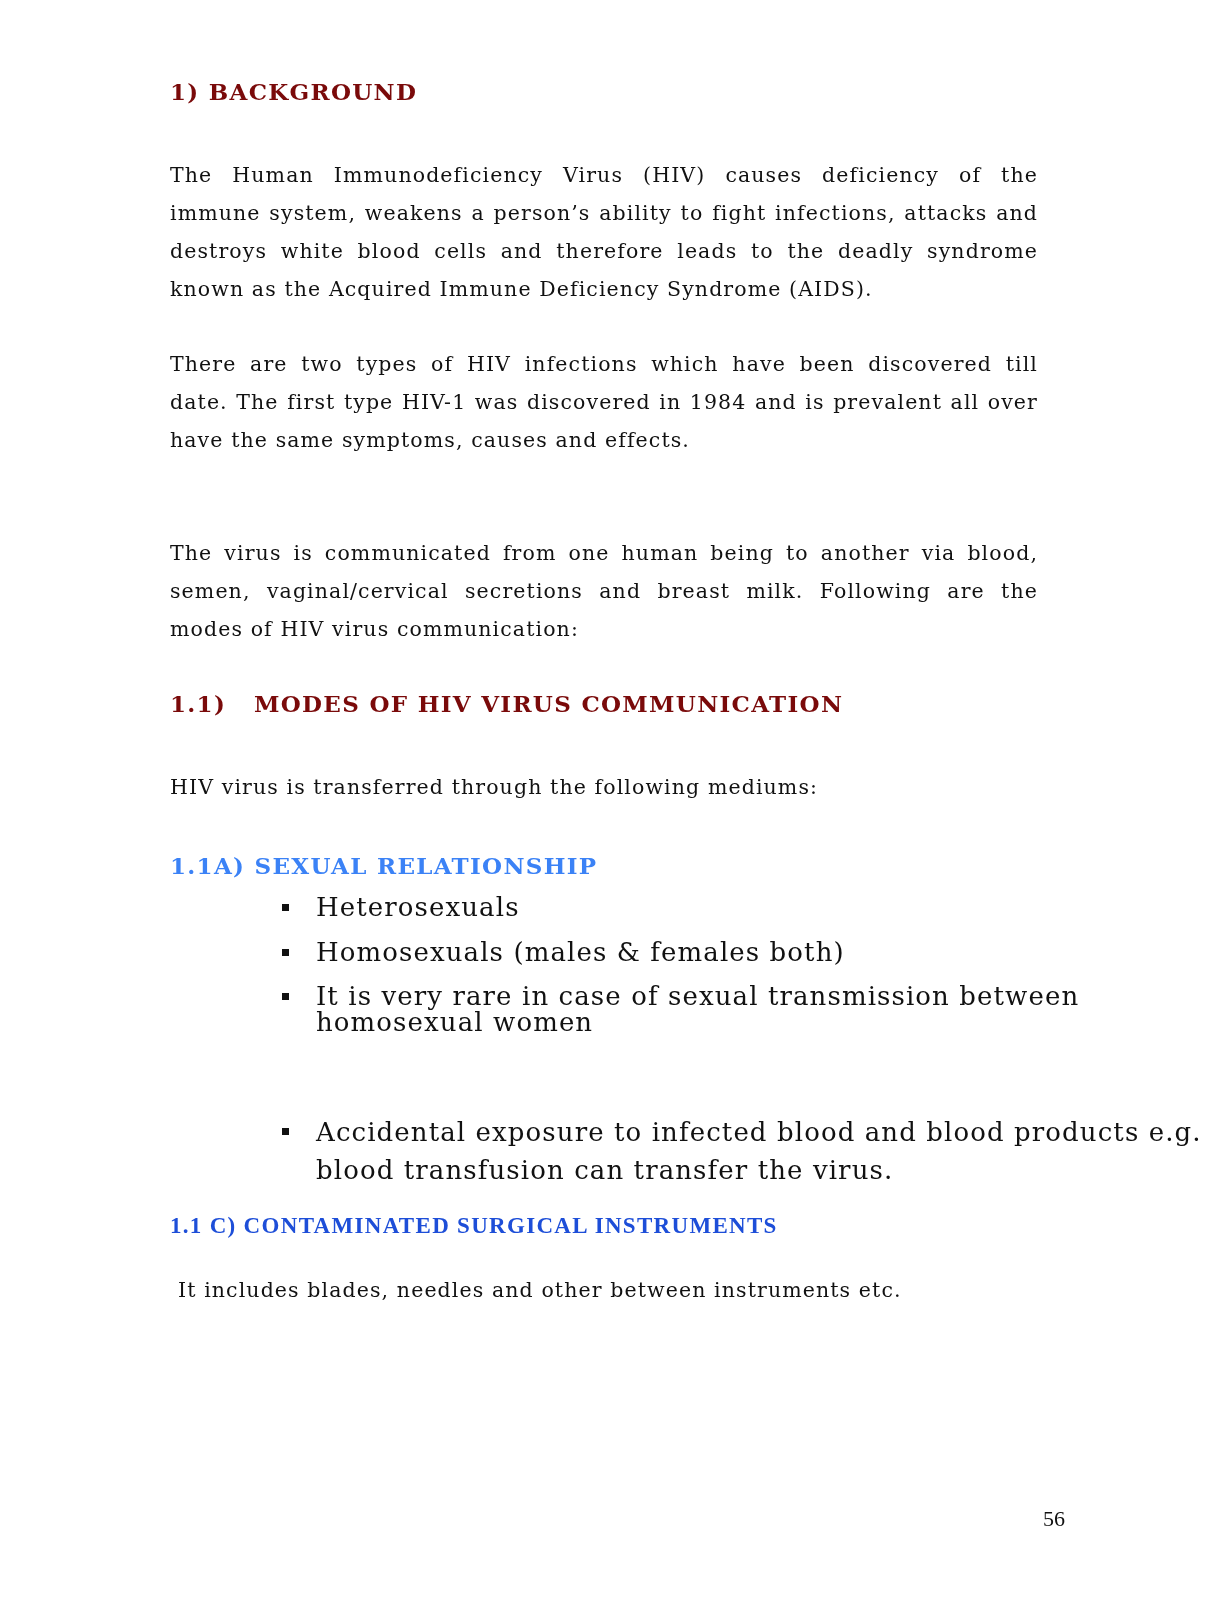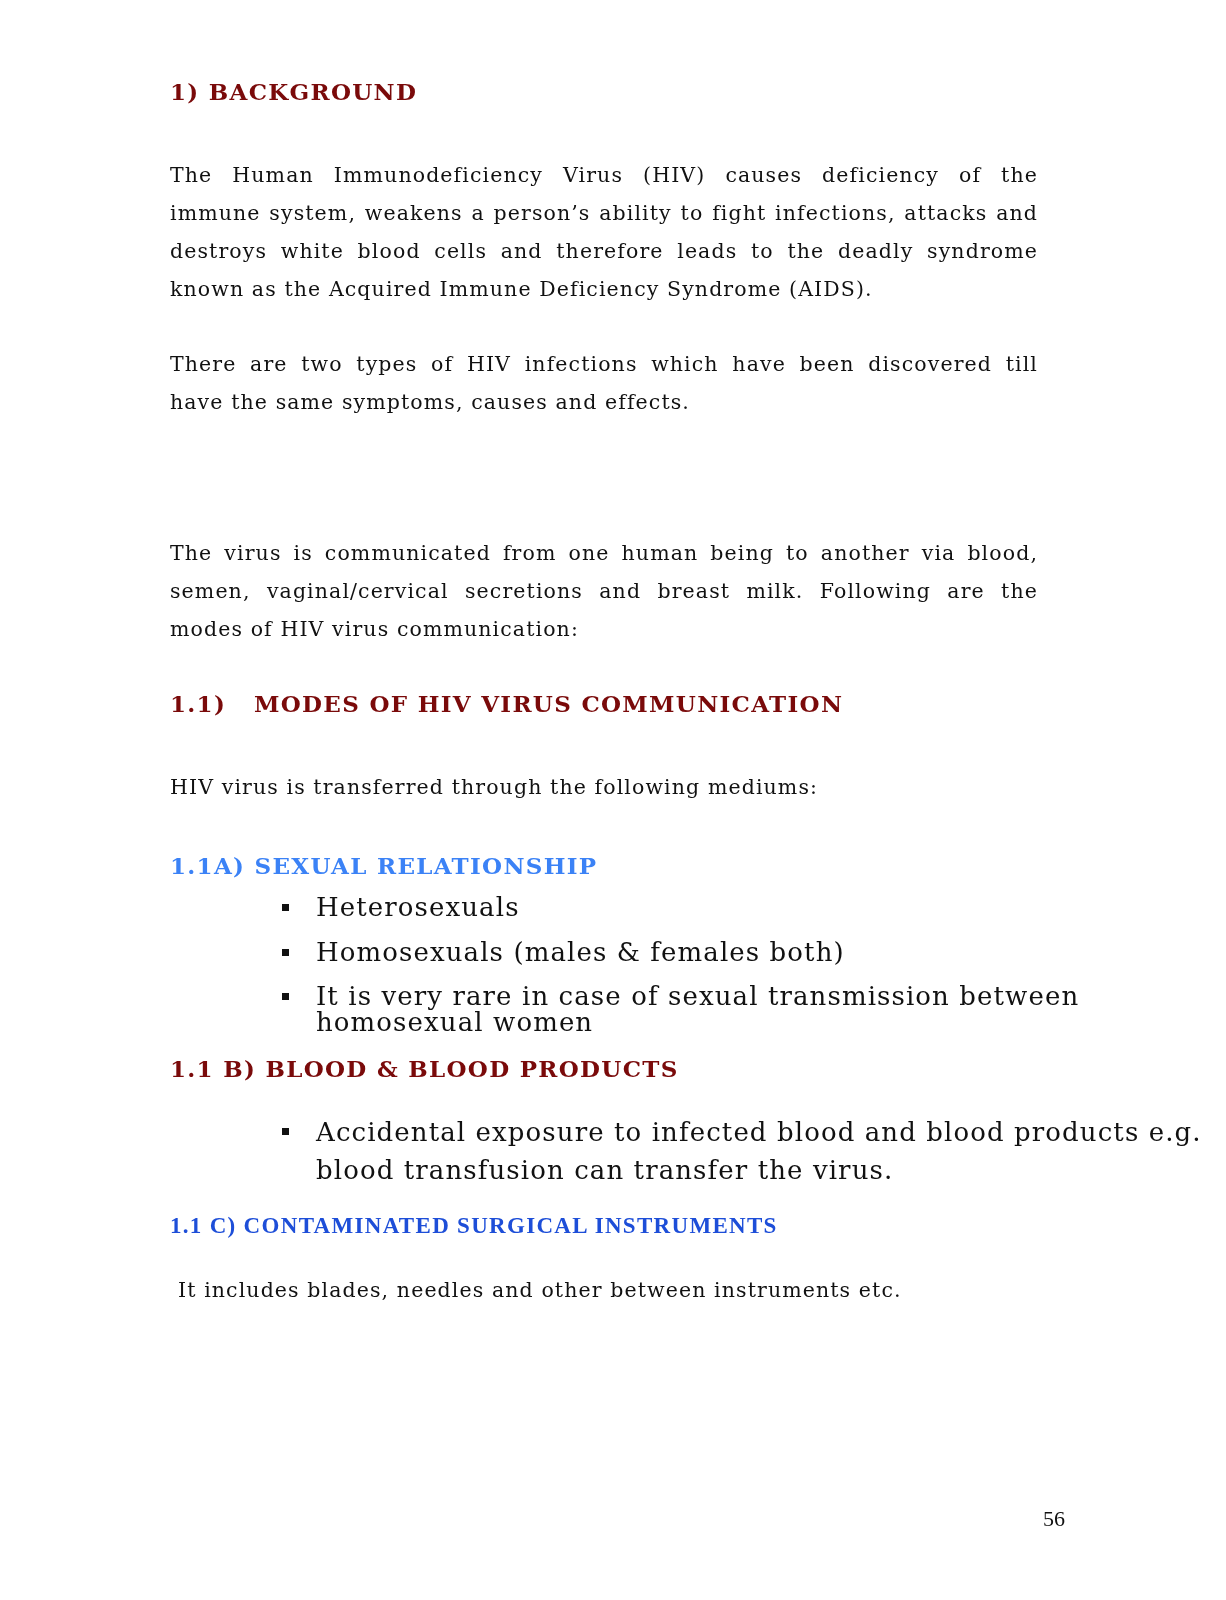--- a/index.html
+++ b/index.html
@@ -93,20 +93,21 @@
 
   <div class="para" style="top:156px;">
     <span class="line">The Human Immunodeficiency Virus (HIV) causes deficiency of the</span>
     <span class="line">immune system, weakens a person’s ability to fight infections, attacks and</span>
     <span class="line">destroys white blood cells and therefore leads to the deadly syndrome</span>
     <span class="line last">known as the Acquired Immune Deficiency Syndrome (AIDS).</span>
   </div>
 
   <div class="para" style="top:345px;">
     <span class="line">There are two types of HIV infections which have been discovered till</span>
+    <span class="line">date. The first type HIV-1 was discovered in 1984 and is prevalent all over</span>
     <span class="line last">have the same symptoms, causes and effects.</span>
   </div>
 
   <div class="para" style="top:534px;">
     <span class="line">The virus is communicated from one human being to another via blood,</span>
     <span class="line">semen, vaginal/cervical secretions and breast milk. Following are the</span>
     <span class="line last">modes of HIV virus communication:</span>
   </div>
 
   <h2 class="h" style="top: 690px; white-space: pre; color: rgb(122, 10, 10);">1.1)   MODES OF HIV VIRUS COMMUNICATION</h2>
@@ -124,21 +125,20 @@
       <span class="bullet-mark" style="top:11px;"></span>
       <span>Homosexuals (males &amp; females both)</span>
     </li>
     <li style="line-height:26px;">
       <span class="bullet-mark" style="top:10px;"></span>
       <span class="line">It is very rare in case of sexual transmission between</span>
       <span class="line last">homosexual women</span>
     </li>
   </ul>
 
-  <h3 class="h" style="top: 1055px; color: rgb(122, 10, 10);">1.1 B) BLOOD &amp; BLOOD PRODUCTS</h3>
 
   <ul class="bullets" style="top:1113px;">
     <li style="line-height:38px;">
       <span class="bullet-mark" style="top:15px;"></span>
       <span class="line">Accidental exposure to infected blood and blood products e.g.</span>
       <span class="line last">blood transfusion can transfer the virus.</span>
     </li>
   </ul>
 
   <h3 class="h" style="top: 1213px; color: #1d4ed8; font-family: Liberation Serif, serif;">1.1 C) CONTAMINATED SURGICAL INSTRUMENTS</h3>

